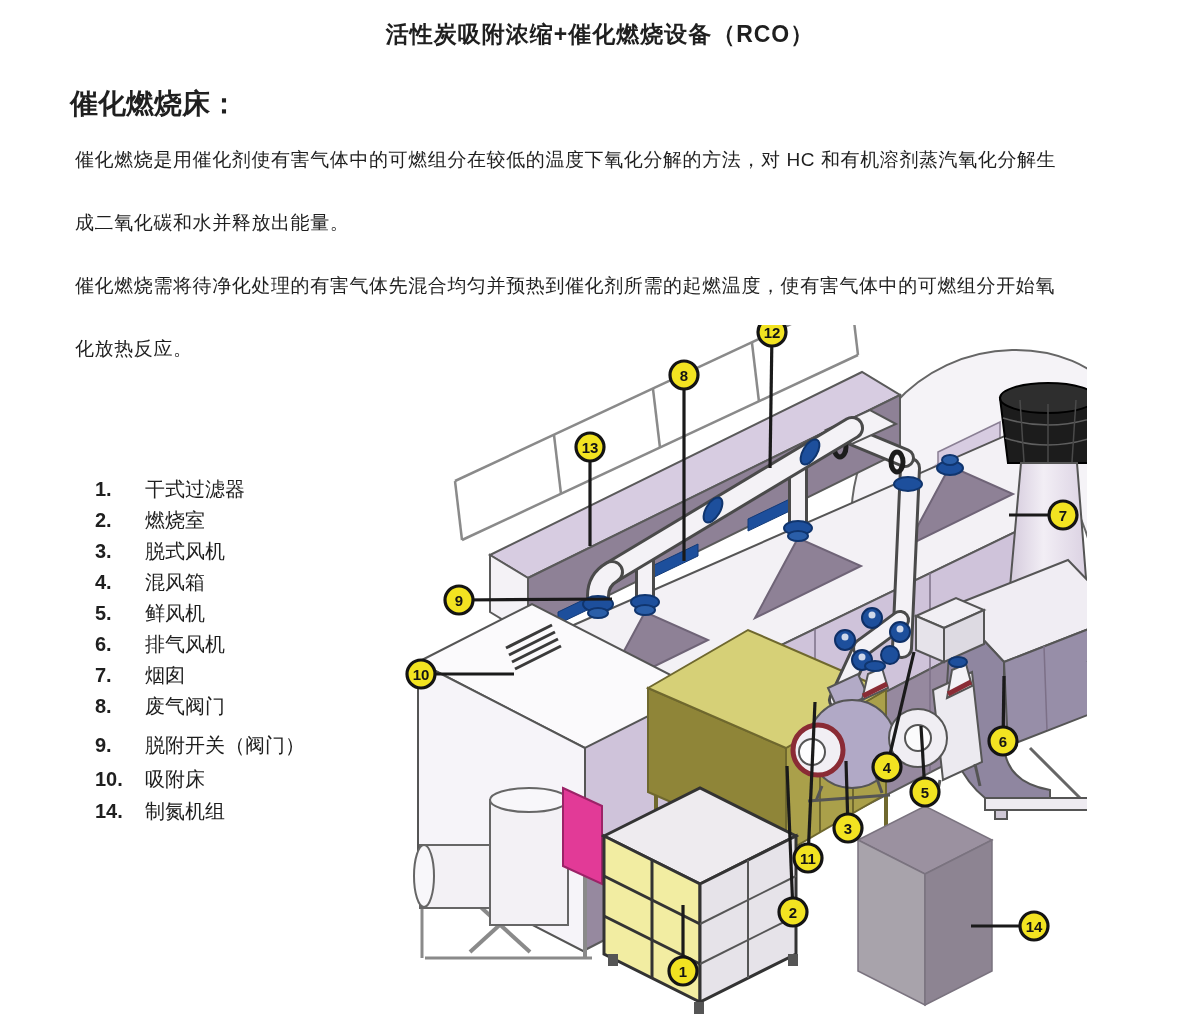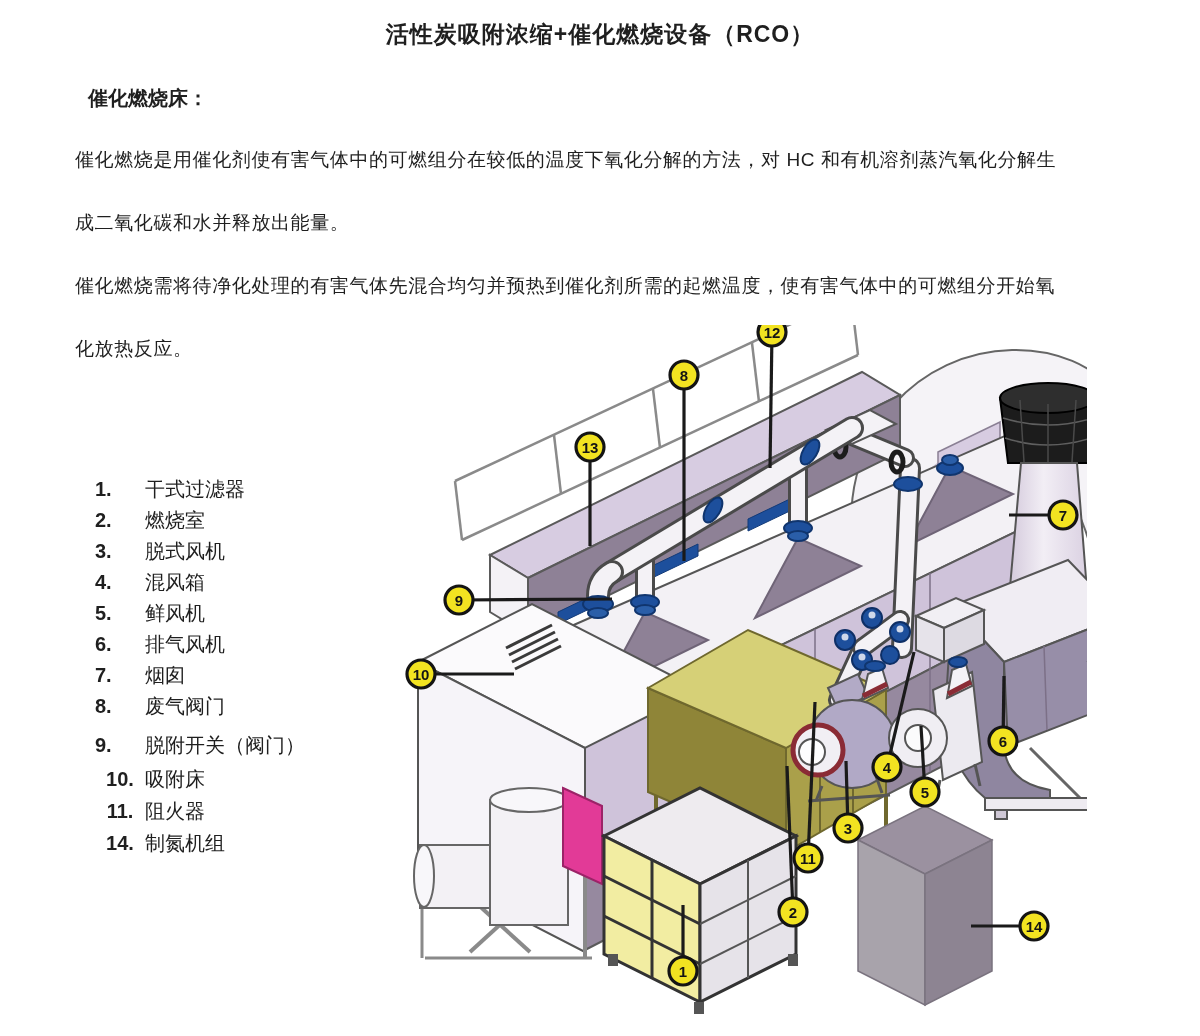--- a/index.html
+++ b/index.html
@@ -1,27 +1,27 @@
 <!DOCTYPE html>
 <html><head>
 <meta charset="utf-8">
 <style>
   html,body{margin:0;padding:0;background:#ffffff;}
   .page{position:relative;width:1087px;height:1036px;background:#ffffff;overflow:hidden;
         font-family:"Liberation Sans","DejaVu Sans",sans-serif;color:#1f1f1f;}
   .title{position:absolute;top:19px;left:0;width:1200px;text-align:center;
          font-size:23px;font-weight:bold;letter-spacing:1px;}
-  .sec-heading{position:absolute;left:88px;top:85px;font-size:20px;font-weight:bold;}
+  .sec-heading{position:absolute;left:70px;top:85px;font-size:28px;font-weight:bold;}
   .bodyline{position:absolute;left:75px;font-size:19px;white-space:nowrap;letter-spacing:0.6px;}
   .parts{position:absolute;left:95px;top:479px;width:300px;}
   .prow{display:flex;height:20px;margin-bottom:11px;font-size:20px;line-height:20px;}
   .prow .num{width:50px;font-weight:bold;font-weight:600;}
   .prow.gap-big{margin-top:19px;}
   .prow.gap-mid{margin-top:14px;}
-  .prow.wide{margin-bottom:12px;text-align:center;}
+  .prow.wide{margin-bottom:12px;}
   .diagram{position:absolute;left:395px;top:325px;width:715px;height:690px;}
   .lead{stroke:#1a1a1a;stroke-width:3.2;}
   .cobg{fill:#f2e321;stroke:#141414;stroke-width:3.2;}
   .conum{font-size:15px;font-weight:bold;fill:#141414;text-anchor:middle;
          font-family:"Liberation Sans","DejaVu Sans",sans-serif;}
   .pipe-o{stroke:#4a4a4a;fill:none;stroke-linecap:round;}
   .pipe-i{stroke:#f4f2f6;fill:none;stroke-linecap:round;}
 </style>
 </head>
 <body>
@@ -69,24 +69,20 @@
         <span class="num">8.</span>
         <span>废气阀门</span>
       </div>
     <div class="prow gap-big">
         <span class="num">9.</span>
         <span>脱附开关（阀门）</span>
       </div>
     <div class="prow gap-mid wide">
         <span class="num">10.</span>
         <span>吸附床</span>
-      </div>
-    <div class="prow wide">
-        <span class="num">11.</span>
-        <span>阻火器</span>
       </div>
     <div class="prow wide">
         <span class="num">14.</span>
         <span>制氮机组</span>
       </div>
   </div>
 
   <svg class="diagram" viewBox="395 325 715 690">
 
     <g>

